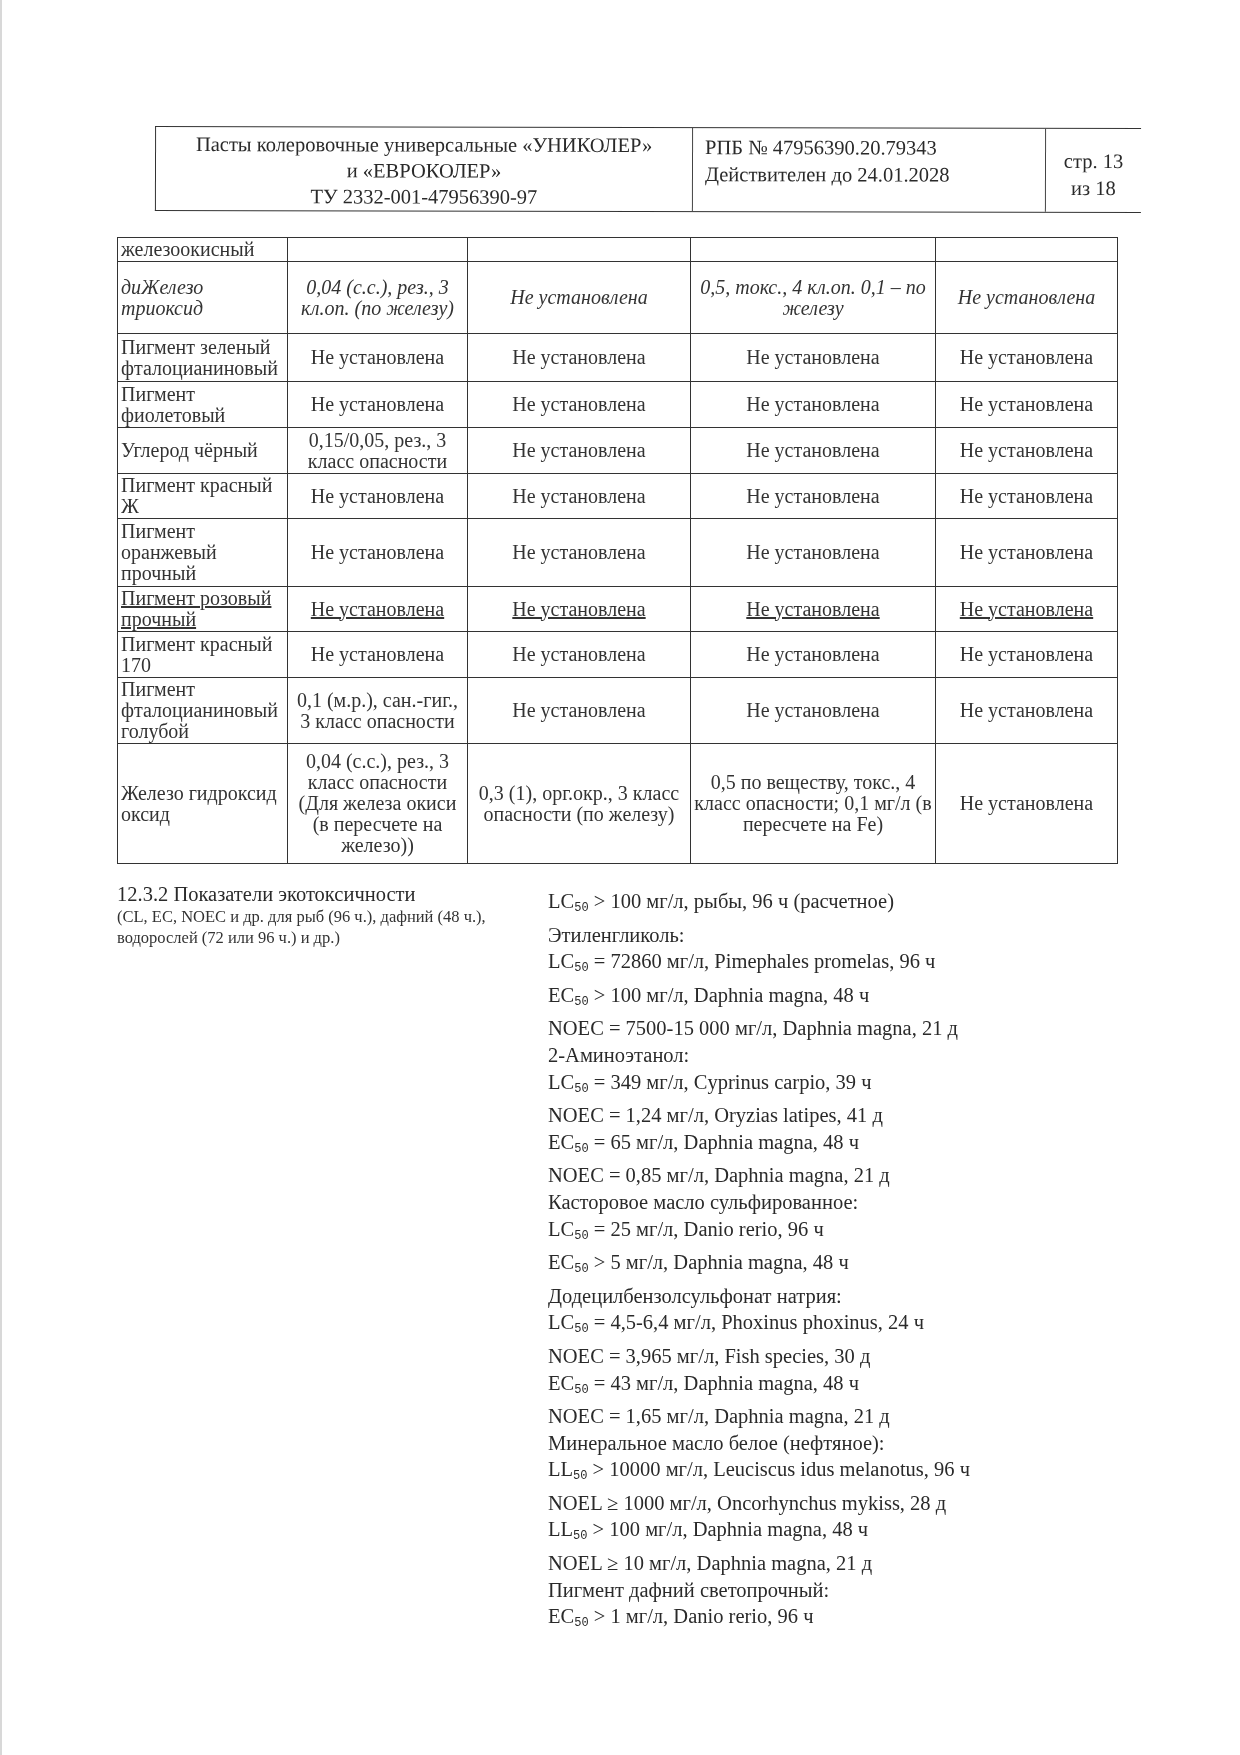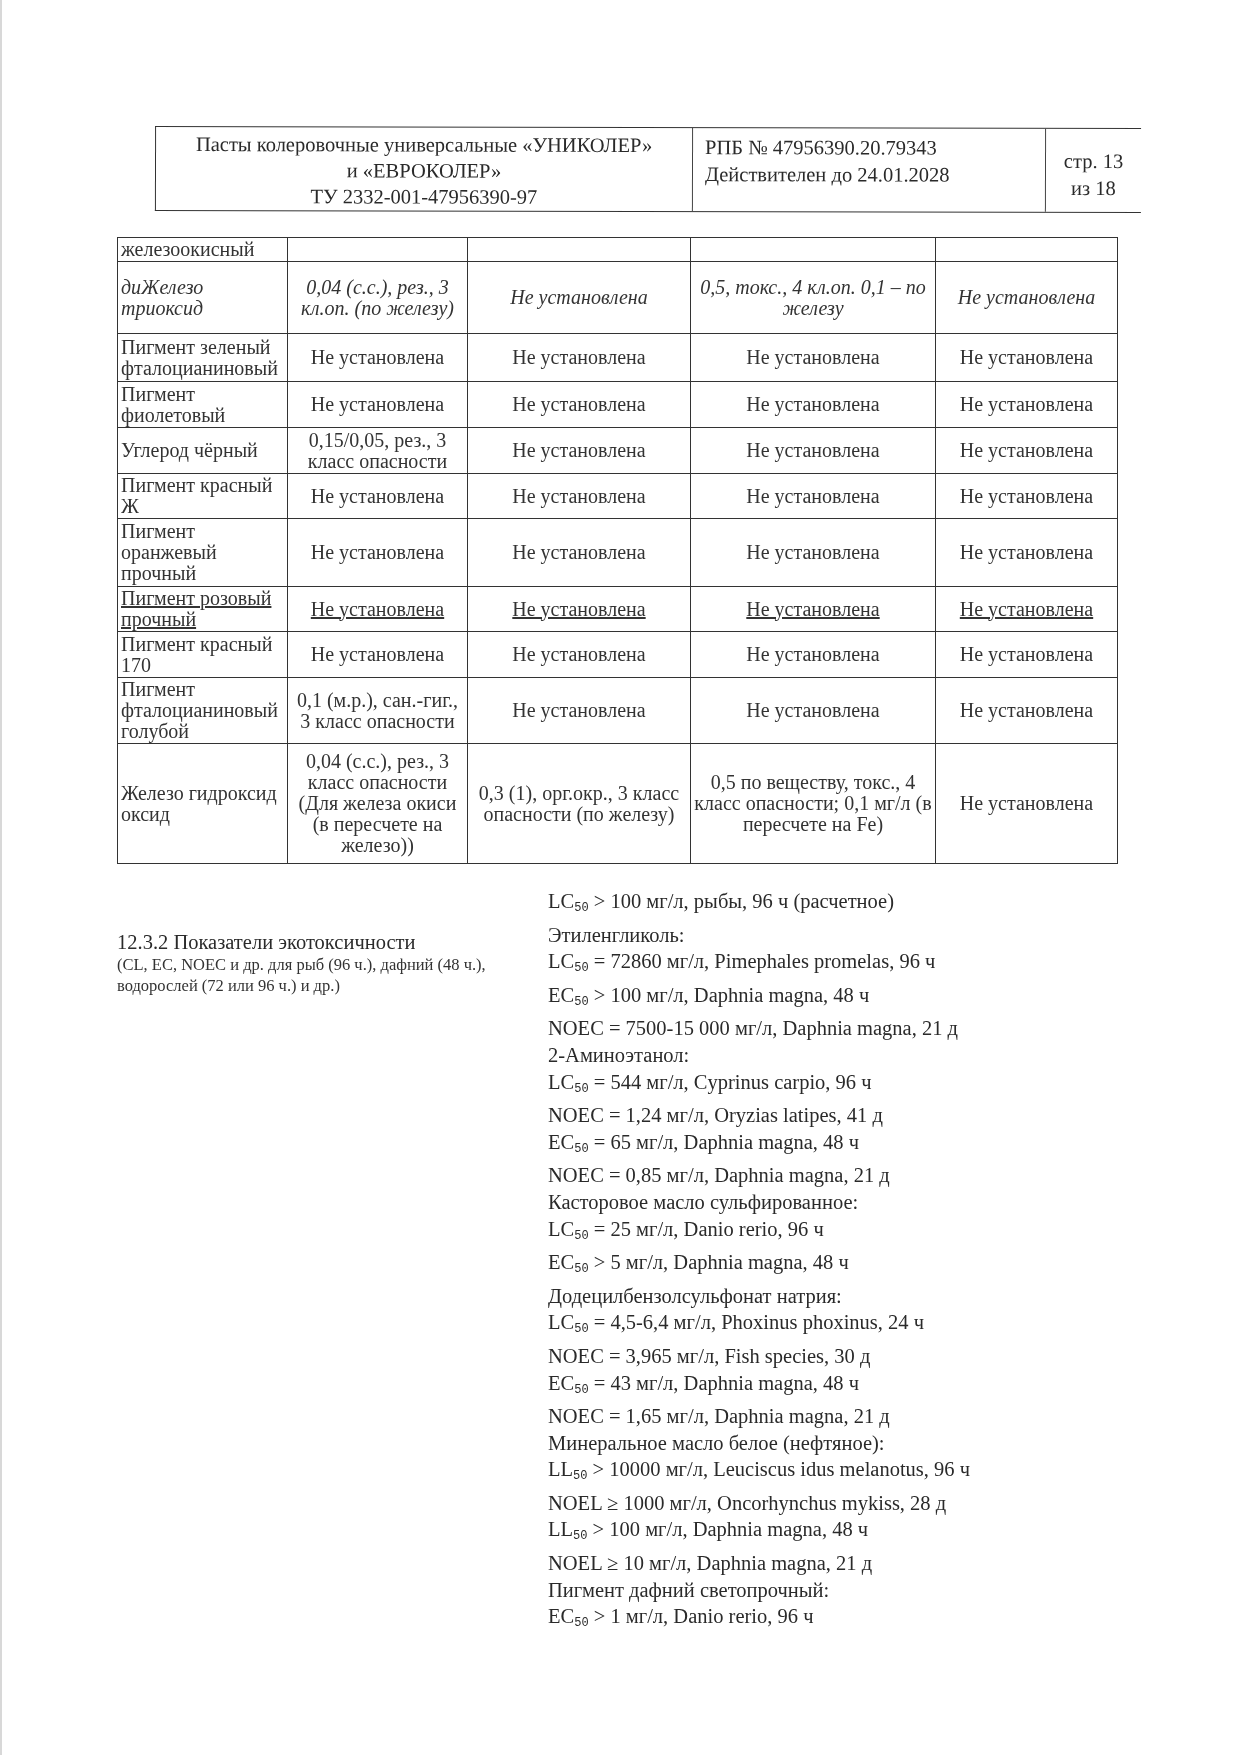--- a/index.html
+++ b/index.html
@@ -30,21 +30,21 @@
   .tbl td.name { text-align:left; }
   .tbl td.val { text-align:center; }
   .tbl col.cn { width:170px; }
   .tbl col.c2 { width:180px; }
   .tbl col.c3 { width:223px; }
   .tbl col.c4 { width:245px; }
   .tbl col.c5 { width:182px; }
 
   
   .sec-left { position:absolute; left:117px; top:882px; width:400px; }
-  .sec-title { font-size:20.5px; line-height:24px;margin-top:48px; }
+  .sec-title { font-size:20.5px; line-height:24px; }
   .sec-sub { font-size:16.5px; line-height:21px; color:#333; }
 
   .sec-right { position:absolute; left:548px; top:888px; width:600px; font-size:20.5px; line-height:26.6px; color:#2a2a2a; }
   .sec-right .line { white-space:nowrap; }
   .sub { font-size:12px; vertical-align:-3px;font-family:Liberation Mono, monospace; }
 </style>
 </head>
 <body>
 
 <div class="page-left-edge"></div>
@@ -159,21 +159,21 @@
   <div class="sec-sub">(CL, EC, NOEC и др. для рыб (96 ч.), дафний (48 ч.), водорослей (72 или 96 ч.) и др.)</div>
 </div>
 
 <div class="sec-right" id="eco-list">
     <div class="line"><span>LC</span><span class="sub">50</span><span> &gt; 100 мг/л, рыбы, 96 ч (расчетное)</span></div>
     <div class="line"><span>Этиленгликоль:</span></div>
     <div class="line"><span>LC</span><span class="sub">50</span><span> = 72860 мг/л, Pimephales promelas, 96 ч</span></div>
     <div class="line"><span>EC</span><span class="sub">50</span><span> &gt; 100 мг/л, Daphnia magna, 48 ч</span></div>
     <div class="line"><span>NOEC = 7500-15 000 мг/л, Daphnia magna, 21 д</span></div>
     <div class="line"><span>2-Аминоэтанол:</span></div>
-    <div class="line"><span>LC</span><span class="sub">50</span><span> = 544 мг/л, Cyprinus carpio, 96 ч</span></div>
+    <div class="line"><span>LC</span><span class="sub">50</span><span> = 349 мг/л, Cyprinus carpio, 39 ч</span></div>
     <div class="line"><span>NOEC = 1,24 мг/л, Oryzias latipes, 41 д</span></div>
     <div class="line"><span>EC</span><span class="sub">50</span><span> = 65 мг/л, Daphnia magna, 48 ч</span></div>
     <div class="line"><span>NOEC = 0,85 мг/л, Daphnia magna, 21 д</span></div>
     <div class="line"><span>Касторовое масло сульфированное:</span></div>
     <div class="line"><span>LC</span><span class="sub">50</span><span> = 25 мг/л, Danio rerio, 96 ч</span></div>
     <div class="line"><span>EC</span><span class="sub">50</span><span> &gt; 5 мг/л, Daphnia magna, 48 ч</span></div>
     <div class="line"><span>Додецилбензолсульфонат натрия:</span></div>
     <div class="line"><span>LC</span><span class="sub">50</span><span> = 4,5-6,4 мг/л, Phoxinus phoxinus, 24 ч</span></div>
     <div class="line"><span>NOEC = 3,965 мг/л, Fish species, 30 д</span></div>
     <div class="line"><span>EC</span><span class="sub">50</span><span> = 43 мг/л, Daphnia magna, 48 ч</span></div>

